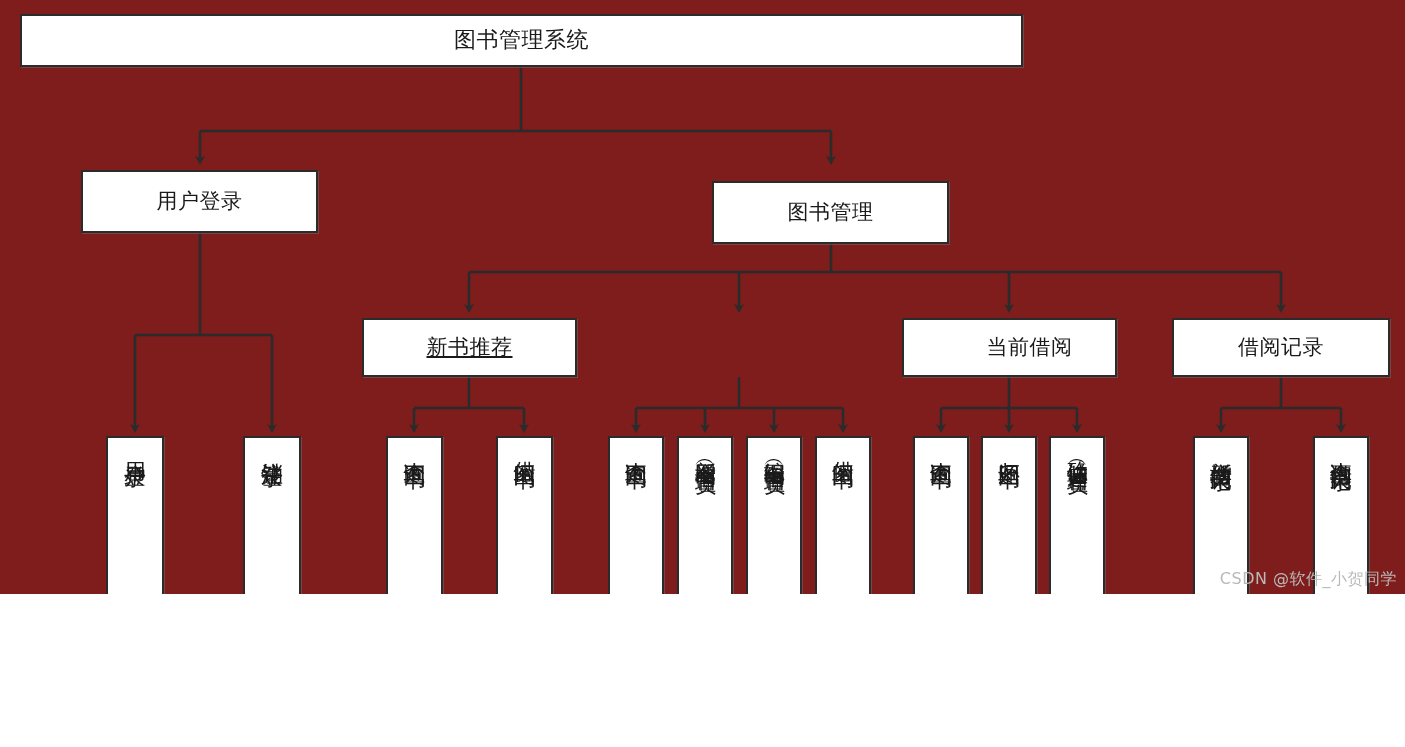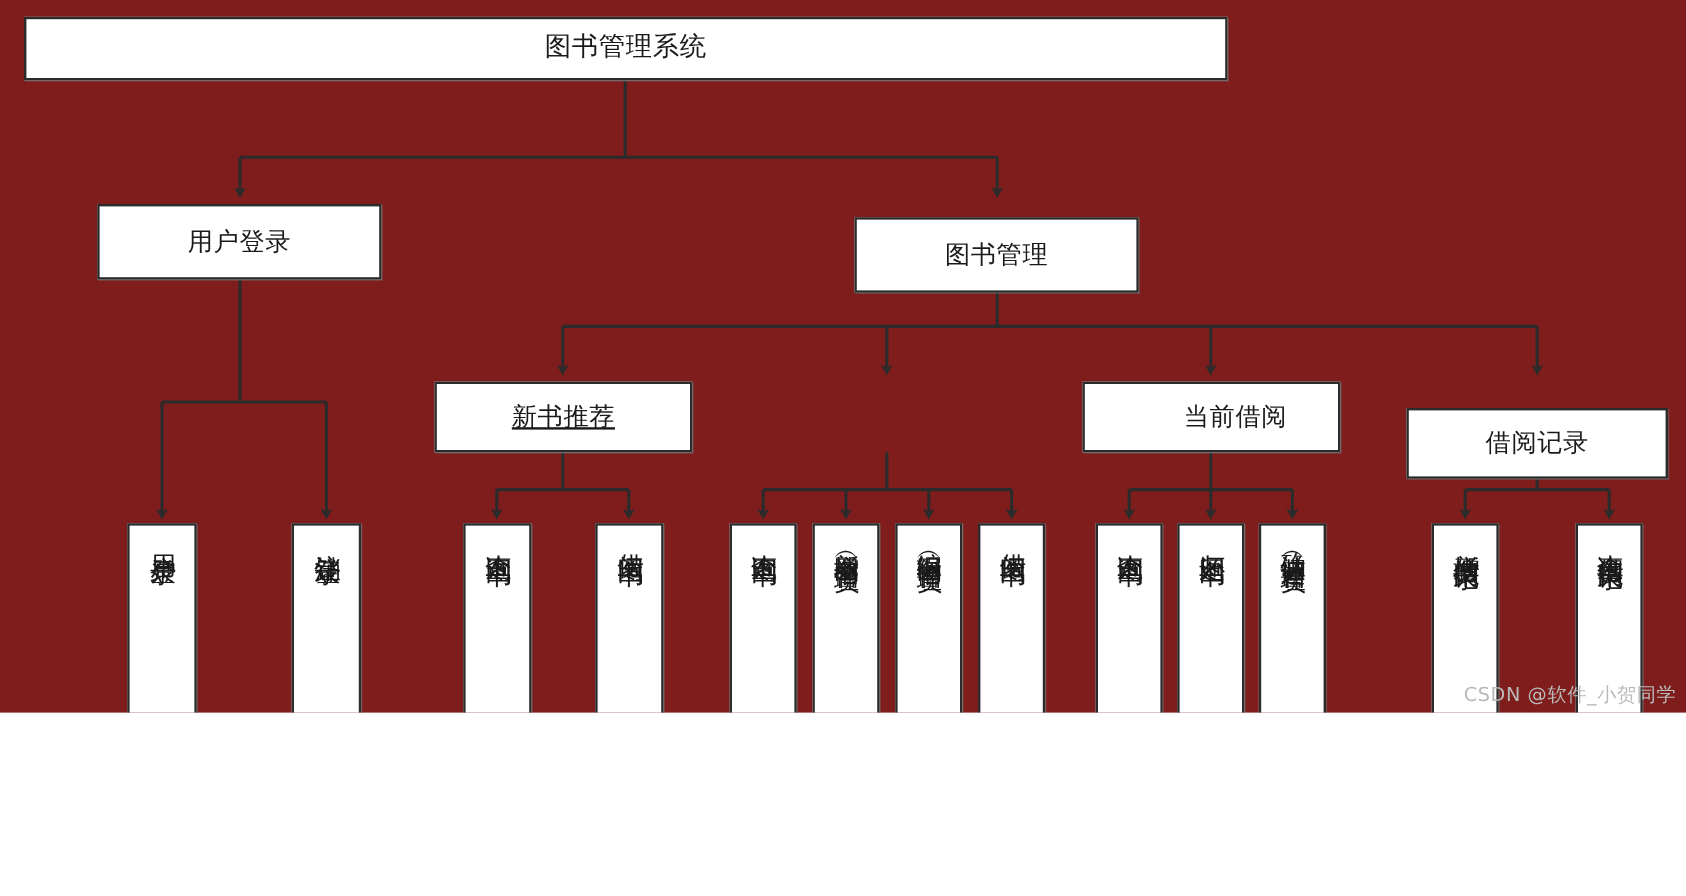--- a/index.html
+++ b/index.html
@@ -141,21 +141,21 @@
   <div class="node horizontal" style="left:712px; top:170px; width:237px; height:63px;margin-top:11px;">
     <span class="node-label">图书管理</span>
   </div>
 
   <div class="node horizontal" style="left:362px; top:318px; width:215px; height:59px;text-decoration:underline;">
     <span class="node-label">新书推荐</span>
   </div>
   <div class="node horizontal" style="left:902px; top:318px; width:215px; height:59px;padding-left:40px;">
     <span class="node-label">当前借阅</span>
   </div>
-  <div class="node horizontal" style="left:1172px; top:318px; width:218px; height:59px;margin-top:22px;">
+  <div class="node horizontal" style="left:1172px; top:318px; width:218px; height:59px;">
     <span class="node-label">借阅记录</span>
   </div>
 
   <div class="node vertical" style="left:106px; top:436px; width:58px; height:299px;">
     <span class="node-label">用户登录</span>
   </div>
   <div class="node vertical" style="left:243px; top:436px; width:58px; height:299px;">
     <span class="node-label">注销登录</span>
   </div>
 

